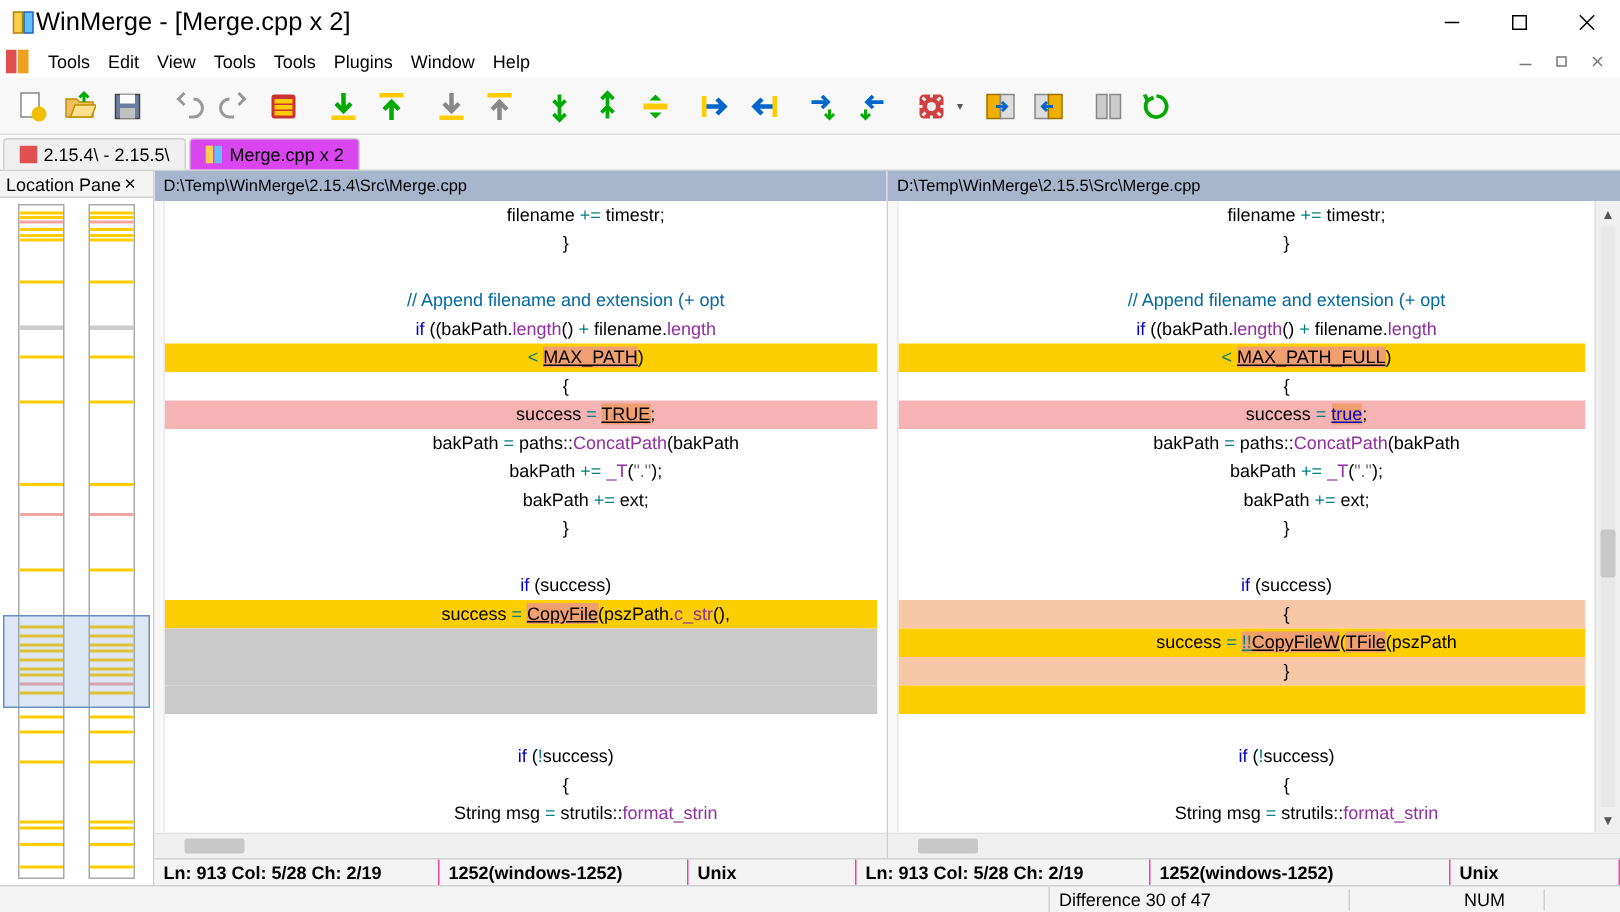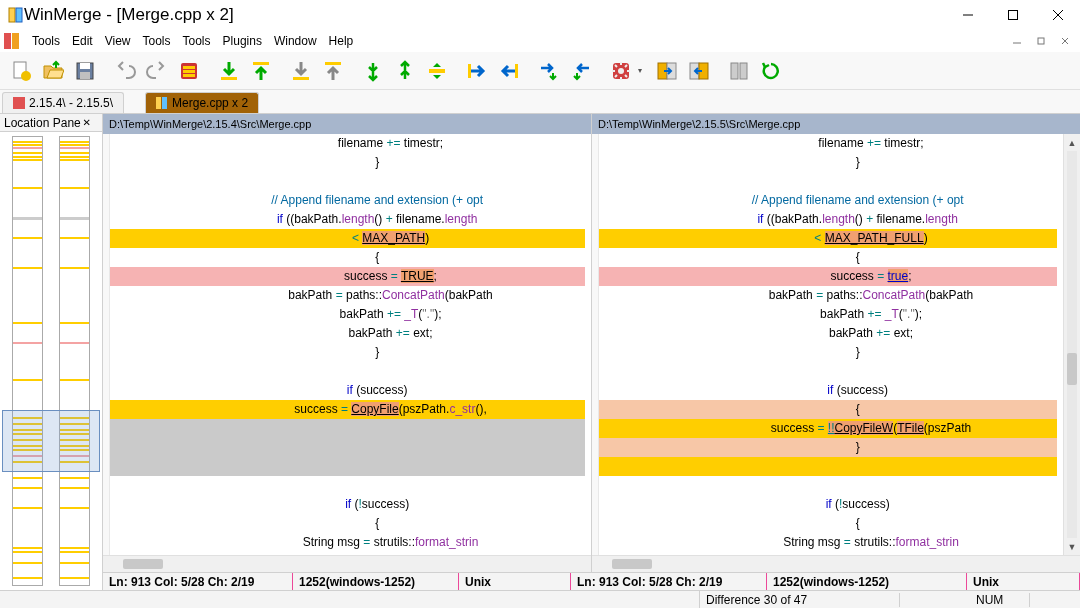--- a/index.html
+++ b/index.html
@@ -11,21 +11,21 @@
 .menubar { height:22px; display:flex; align-items:center; padding:0 4px; background:#fff; gap:2px; }
 .menubar .app-icon { width:16px; height:16px; margin-right:4px; }
 .menubar .item { padding:0 6px; font-size:12px; color:#000; }
 .menubar .mdi-btn { width:20px; height:15px; display:flex; align-items:center; justify-content:center; margin:0 1px; }
 .menubar .mdi-btn svg { width:10px; height:10px; }
 .toolbar { height:38px; display:flex; align-items:center; padding:4px 6px; background:#f8f8f8; gap:2px; border-bottom:1px solid #e0e0e0; }
 .toolbar .tbtn { width:30px; height:30px; display:flex; align-items:center; justify-content:center; border-radius:2px; }
 .toolbar .sep { width:6px; }
 .tabbar { height:24px; display:flex; align-items:flex-end; background:#f8f8f8; padding:0 2px; border-bottom:1px solid #d0d0d0; }
 .tabbar .tab { display:flex; align-items:center; gap:4px; padding:3px 10px; font-size:12px; border:1px solid #d0d0d0; border-bottom:none; border-radius:3px 3px 0 0; background:#f0f0f0; margin-right:2px; }
-.tabbar .tab.active { background:#a16207;margin-left:19px; }
+.tabbar .tab.active { background:#d946ef; }
 .tabbar .tab .tabicon { width:12px; height:12px; }
 .main { flex:1; display:flex; overflow:hidden; }
 .locpane { width:103px; border-right:1px solid #d0d0d0; display:flex; flex-direction:column; }
 .lochdr { height:18px; display:flex; align-items:center; justify-content:flex-start; padding:0 4px; font-size:11px; background:#f4f4f4; border-bottom:1px solid #d0d0d0; }
 .lochdr .x { width:12px; height:12px; display:flex; align-items:center; justify-content:center; font-size:10px; }
 .locbody { flex:1; background:#fff; position:relative; display:flex; gap:16px; padding:4px 12px; }
 .locstrip { flex:1; background:#fff; border:1px solid #aaa; position:relative; height:100%; }
 .locmark { position:absolute; left:0; right:0; }
 .lyellow { background:#ffce00; height:2px; }
 .lpink { background:#f4a3a3; height:2px; }

